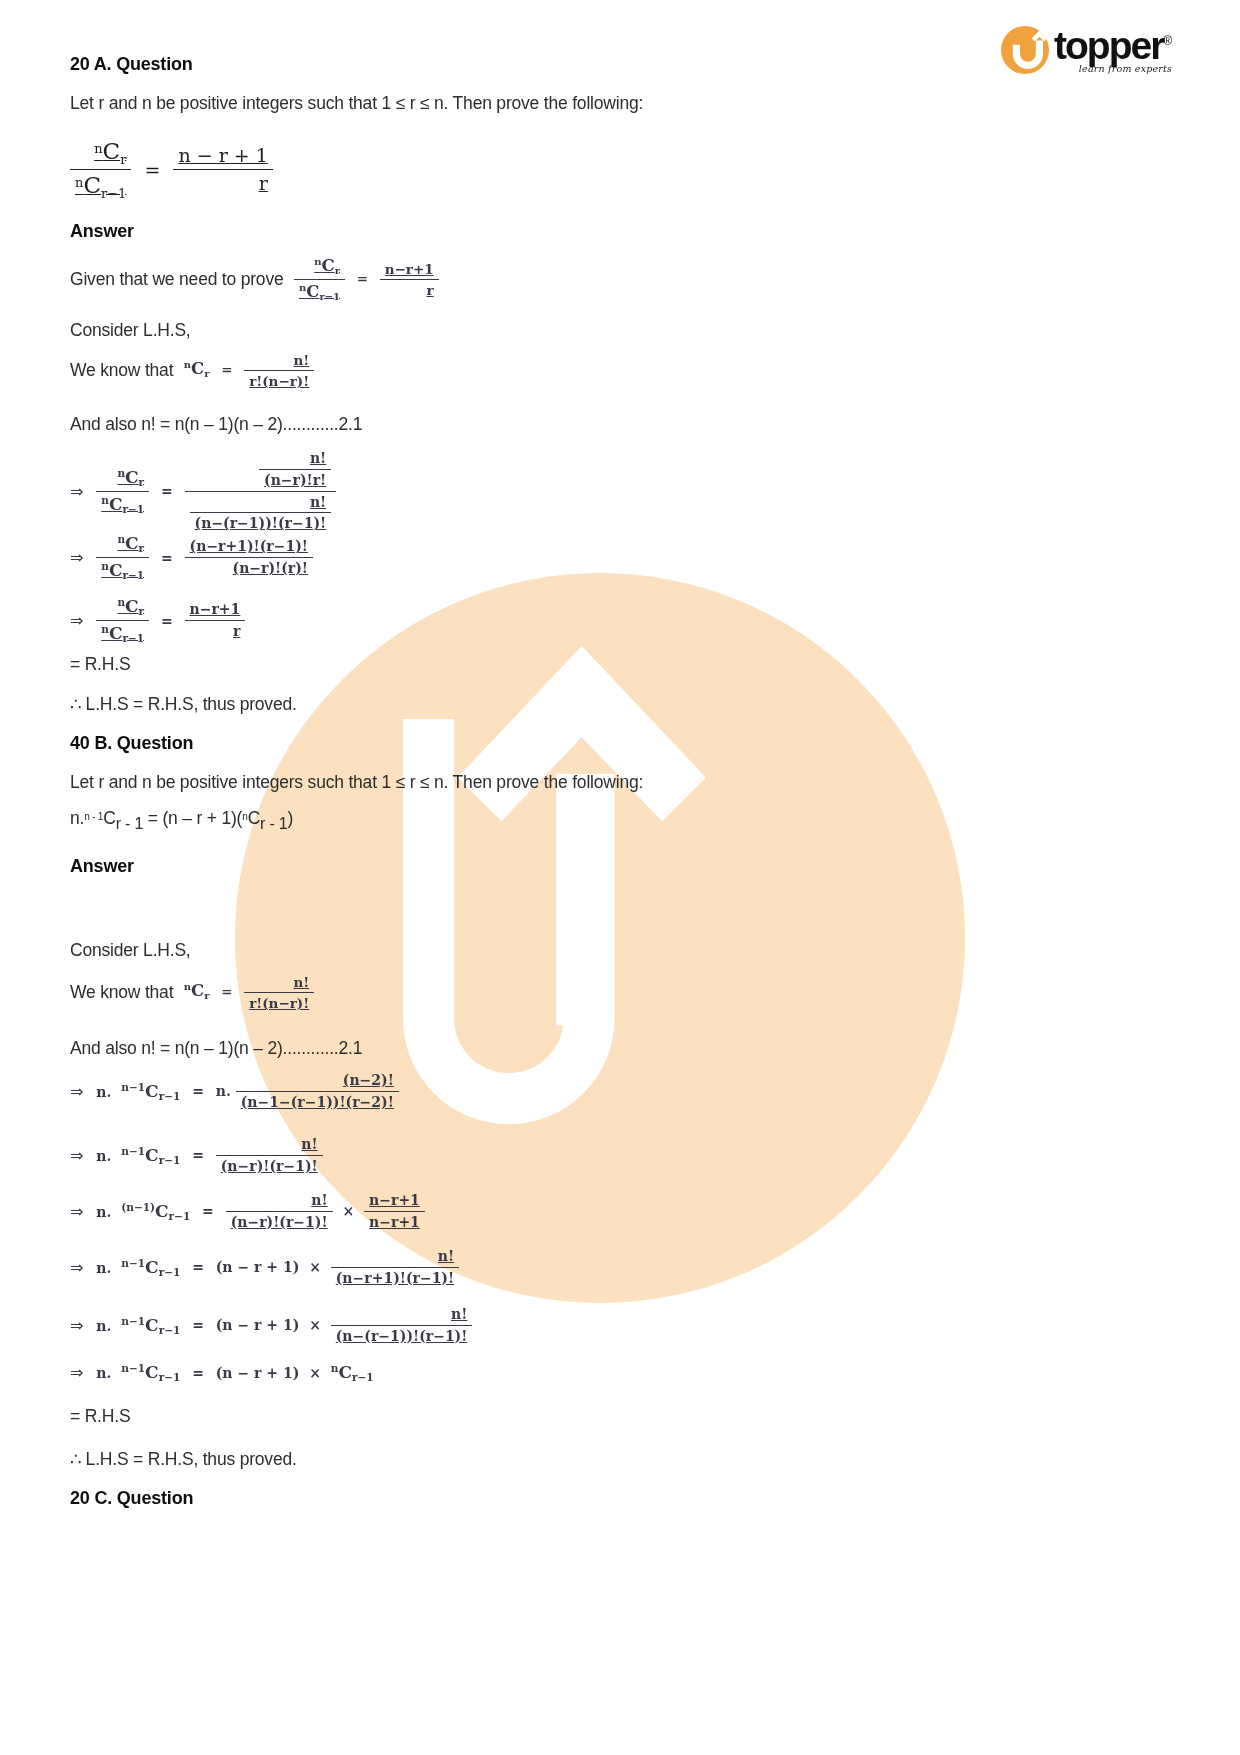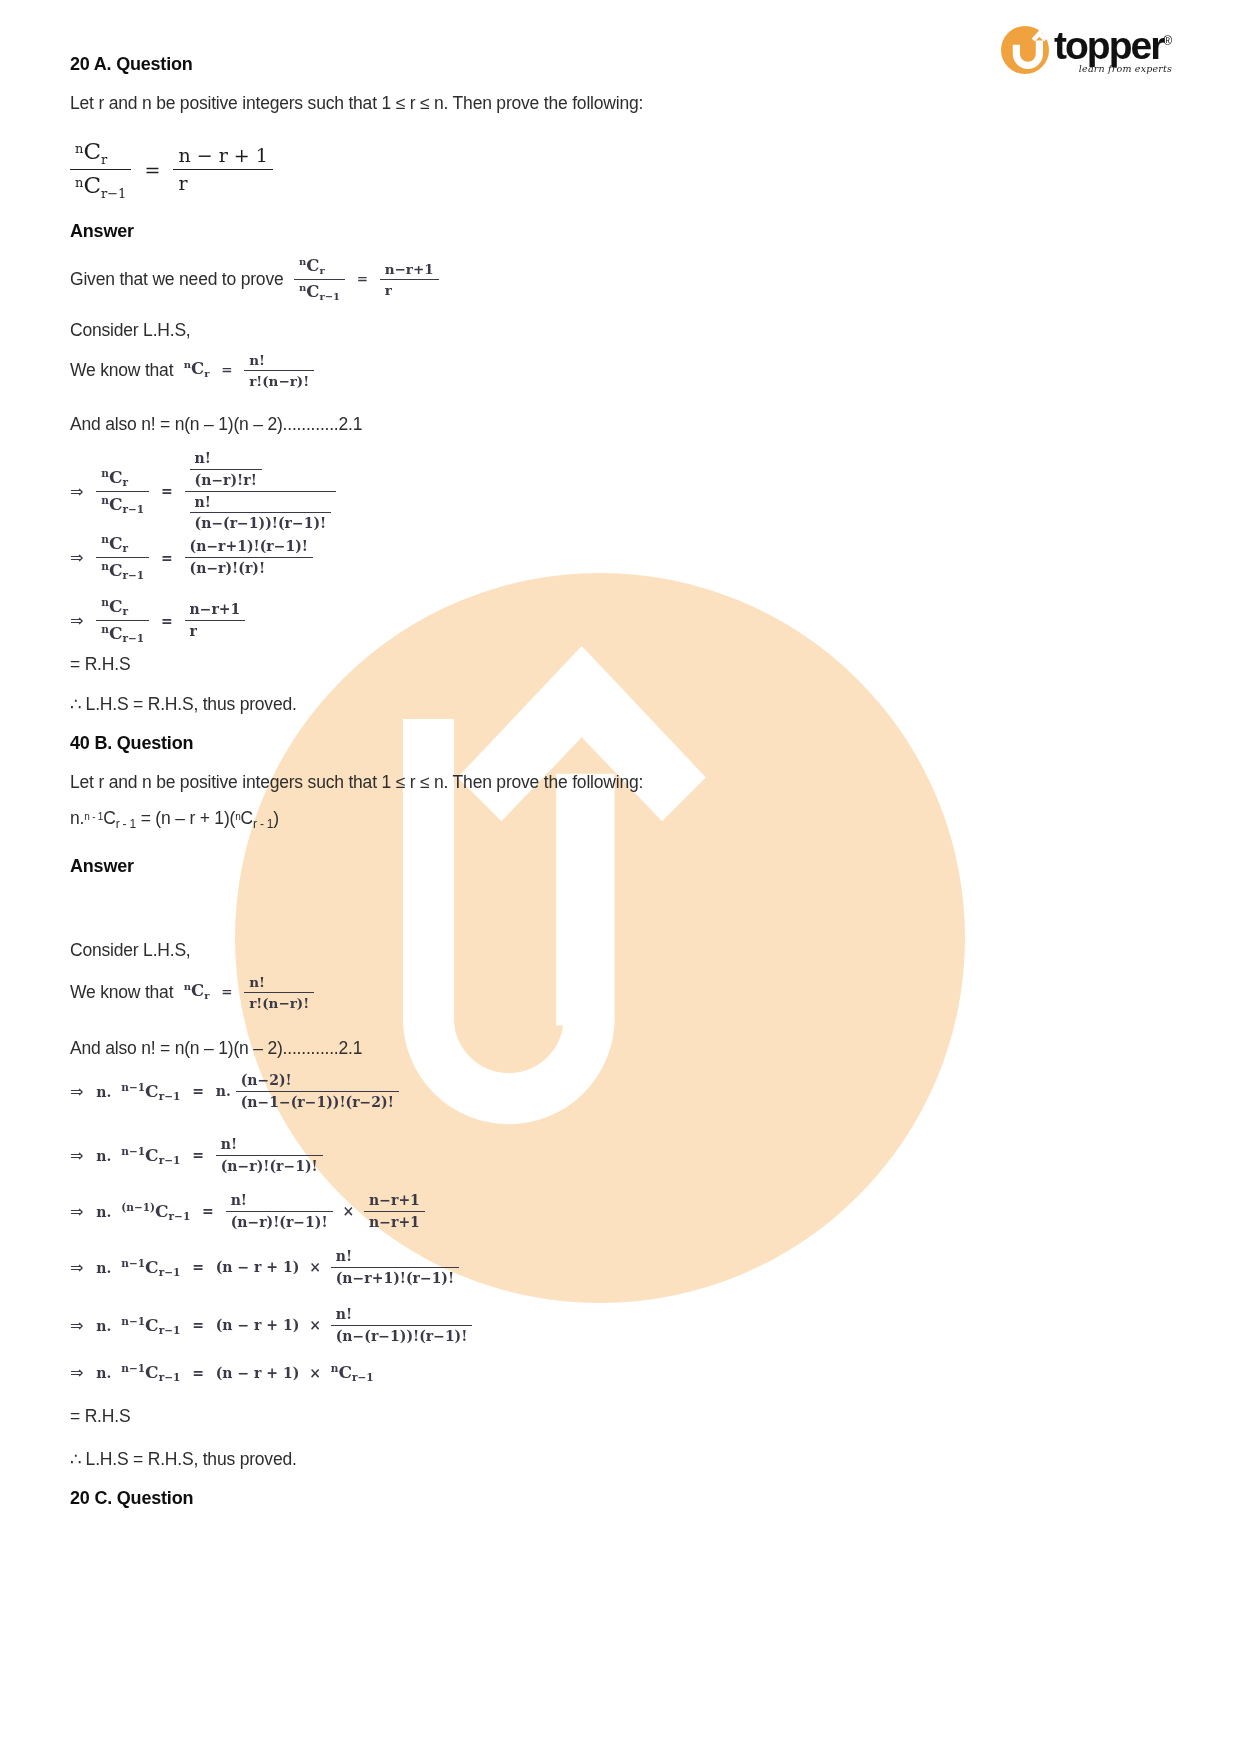--- a/index.html
+++ b/index.html
@@ -5,27 +5,27 @@
   html,body{margin:0;padding:0;background:#ffffff;}
   body{width:1240px;height:1755px;position:relative;overflow:hidden;
        font-family:"Liberation Sans","DejaVu Sans",sans-serif;}
   .watermark{position:absolute;left:235px;top:573px;width:730px;height:730px;
        color:#FBE1BF;z-index:0;}
   .content{position:absolute;inset:0;z-index:1;margin-left:8px;}
   .blk{position:absolute;left:62px;white-space:nowrap;}
   .h{font-size:18px;font-weight:bold;color:#0e0e0e;letter-spacing:-0.2px;}
   .t{font-size:17.5px;color:#2d2d2d;letter-spacing:-0.2px;}
   .t sup{font-size:10px;vertical-align:0.45em;}
-  .t sub{font-size:12px;vertical-align:-0.3em;}
+  .t sub{font-size:16px;vertical-align:-0.3em;}
   .line > *{display:inline-block;vertical-align:middle;}
   .m{font-family:"DejaVu Serif","Liberation Serif",serif;color:#3a3947;font-weight:600;}
   .eq{padding:0 7px;}
   .arr{font-family:"DejaVu Sans",sans-serif;font-size:16px;color:#3a3947;
        padding-right:8px;font-weight:400;}
-  .frac{display:inline-block;vertical-align:middle;text-align:left;line-height:1.2;}
+  .frac{display:inline-block;vertical-align:middle;text-align:right;line-height:1.2;text-decoration:underline;}
   .fn{display:block;border-bottom:1.4px solid #3a3947;padding:0 5px 2px;}
   .fd{display:block;padding:2px 5px 0;}
   .fn > .frac .fn, .fd > .frac .fn{border-bottom-width:1.2px;}
   
   .f0{font-size:19px;color:#1e1e1e;font-weight:500;}
   .f0 .bC{font-size:23px;}
   .f0 sup{font-size:13px;vertical-align:0.5em;}
   .f0 sub{font-size:13px;vertical-align:-0.35em;}
   .f0 .fn{border-bottom-color:#1e1e1e;}
   

